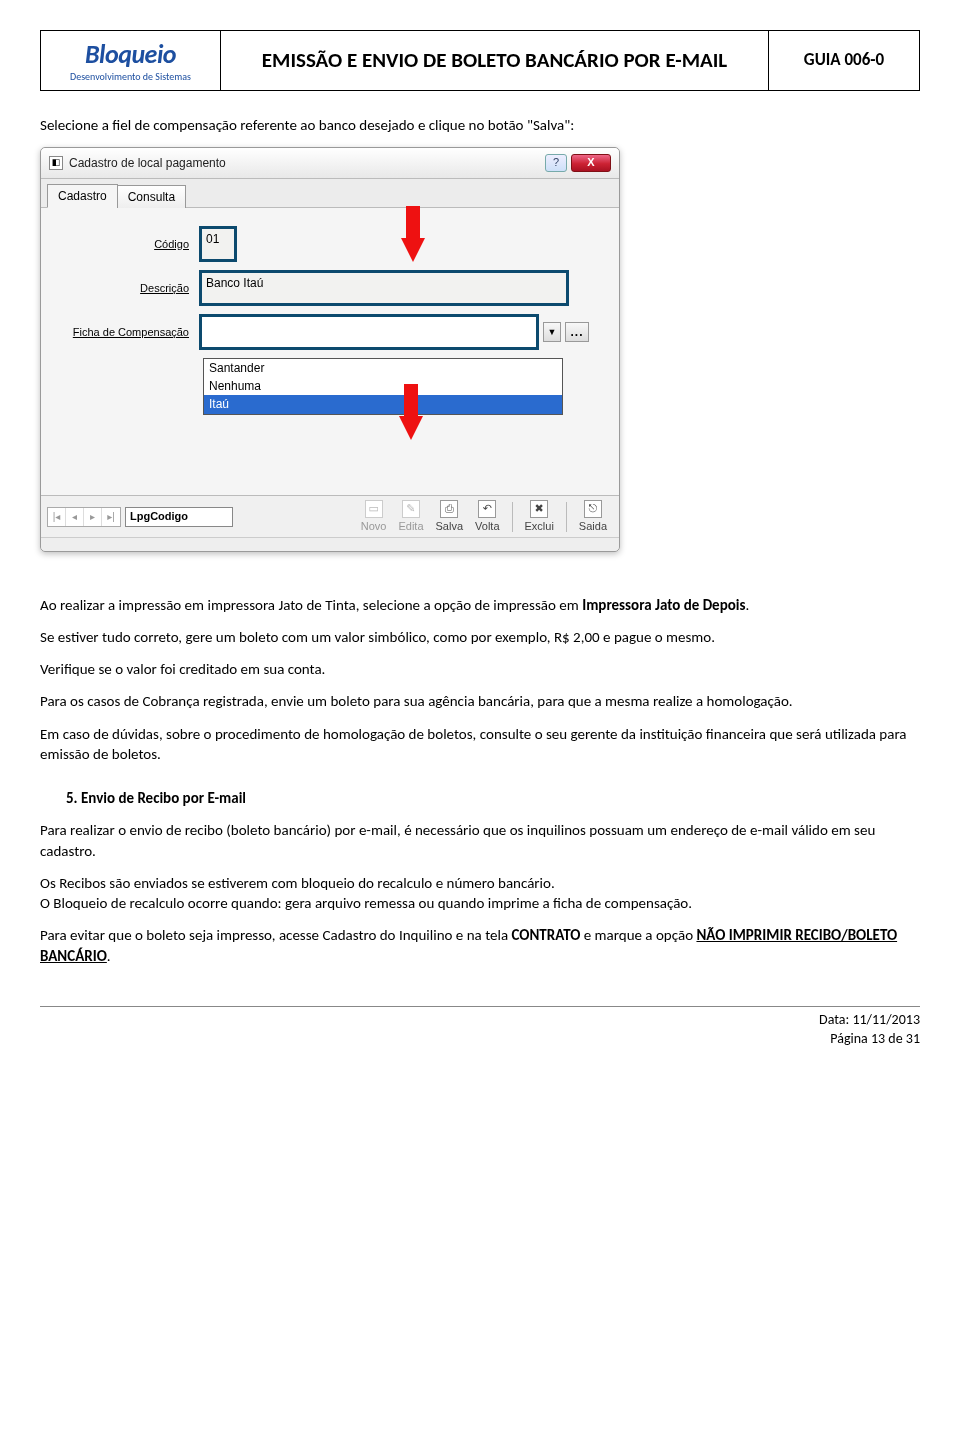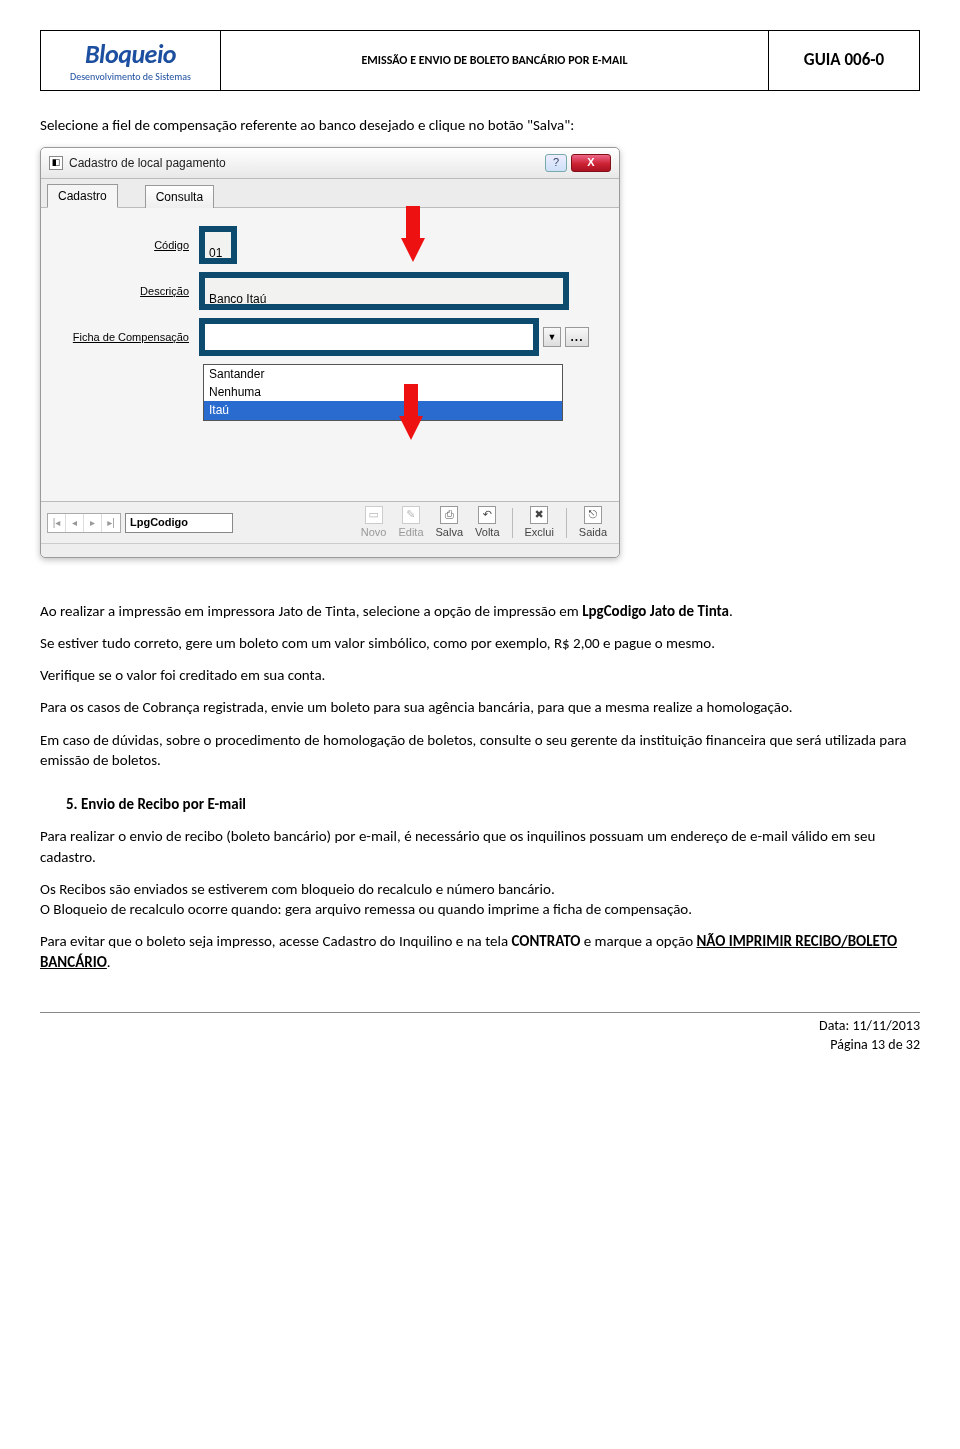--- a/index.html
+++ b/index.html
@@ -40,21 +40,21 @@
     font-size: 10px;
     color: #1d4fa0;
     margin-top: -2px;
   }
   .header-title {
     flex: 1;
     display: flex;
     align-items: center;
     justify-content: center;
     font-weight: 700;
-    font-size: 12px;
+    font-size: 21px;
     border-right: 1px solid #000;
     padding: 10px;
   }
   .header-guide {
     width: 150px;
     display: flex;
     align-items: center;
     justify-content: center;
     font-weight: 700;
     font-size: 17px;
@@ -107,40 +107,39 @@
     background: linear-gradient(#e68,#c23 55%,#a12);
     border:1px solid #801016; border-radius:3px;
     display:flex; align-items:center; justify-content:center;
     color:#fff; font-size:11px; font-weight:700;
   }
   .tabs-row {
     display:flex; align-items:flex-end;
     padding: 4px 6px 0 6px;
     background:#ececec;
     border-bottom:1px solid #bbb;
-    gap:28px;
   }
   .tab {
     padding: 3px 10px;
     border:1px solid #999;
     border-bottom:none;
     background: linear-gradient(#fff,#eee);
     margin-right:-1px;
     position:relative;
     top:1px;
   }
   .tab.active { background:#f5f5f5; border-bottom:1px solid #f5f5f5; }
   .form-area { background:#f5f5f5; padding: 18px 14px 10px 14px; }
   .form-row { display:flex; align-items:center; margin-bottom: 8px; gap:4px; }
   .form-label { text-align:right; font-size:11px; text-decoration: underline; width:140px; padding-right:6px; }
   .form-input {
     flex:0 0 auto;
     background:#f2f2f0;
-    border:6px solid #0c4a6e;
-    padding: 13px 4px;
+    border:3px solid #0c4a6e;
+    padding: 2px 4px;
     font-size:12px;
     height:36px;
   }
   .form-input.codigo { width:38px; }
   .form-input.desc { width:370px; }
   .form-input.ficha { width:340px; background:#fff; }
   .dd-btn {
     width:18px; height:20px;
     border:1px solid #999;
     background:linear-gradient(#f8f8f8,#ddd);
@@ -318,33 +317,33 @@
         <span class="tool-ico">⎋</span>
         <span>Saida</span>
       </div>
     </div>
   </div>
   <div class="status-strip"></div>
 </div>
 
 <p class="para">
   <br>
-  <span>Ao realizar a impressão em impressora Jato de Tinta, selecione a opção de impressão em </span><span class="bold">LpgCodigo Jato de Tinta</span><span>.</span>
+  <span>Ao realizar a impressão em impressora Jato de Tinta, selecione a opção de impressão em </span><span class="bold">Impressora Jato de Depois</span><span>.</span>
 </p>
 <p class="para">Se estiver tudo correto, gere um boleto com um valor simbólico, como por exemplo, R$ 2,00 e pague o mesmo.</p>
 <p class="para">Verifique se o valor foi creditado em sua conta.</p>
 <p class="para">Para os casos de Cobrança registrada, envie um boleto para sua agência bancária, para que a mesma realize a homologação.</p>
 <p class="para">Em caso de dúvidas, sobre o procedimento de homologação de boletos, consulte o seu gerente da instituição financeira que será utilizada para emissão de boletos.</p>
 
 <div class="sect-heading">5.   Envio de Recibo por E-mail</div>
 
 <p class="para">Para realizar o envio de recibo (boleto bancário) por e-mail, é necessário que os inquilinos possuam um endereço de e-mail válido em seu cadastro.</p>
 <p class="para" style="margin-bottom:0">Os Recibos são enviados se estiverem com bloqueio do recalculo e número bancário.</p>
 <p class="para">O Bloqueio de recalculo ocorre quando: gera arquivo remessa ou quando imprime a ficha de compensação.</p>
 <p class="para">
   <span>Para evitar que o boleto seja impresso, acesse Cadastro do Inquilino e na tela </span><span class="bold">CONTRATO</span><span> e marque a opção </span><span class="bold underline">NÃO IMPRIMIR RECIBO/BOLETO BANCÁRIO</span><span>.</span>
 </p>
 
 <hr class="footer-rule">
 <div class="footer">
   <span>Data: </span><span>11/11/2013</span><br>
-  <span>Página </span><span>13 de 32</span>
+  <span>Página </span><span>13 de 31</span>
 </div>
 
 </body></html>

